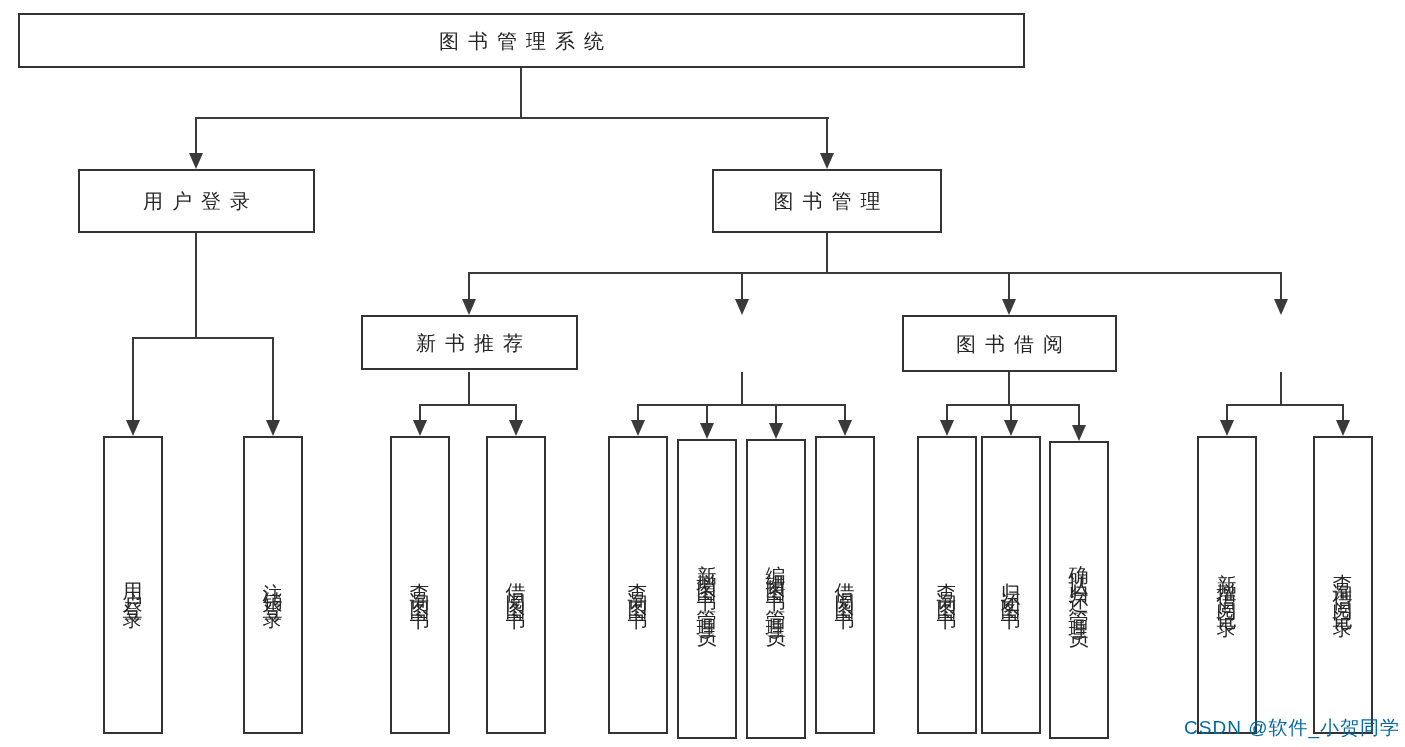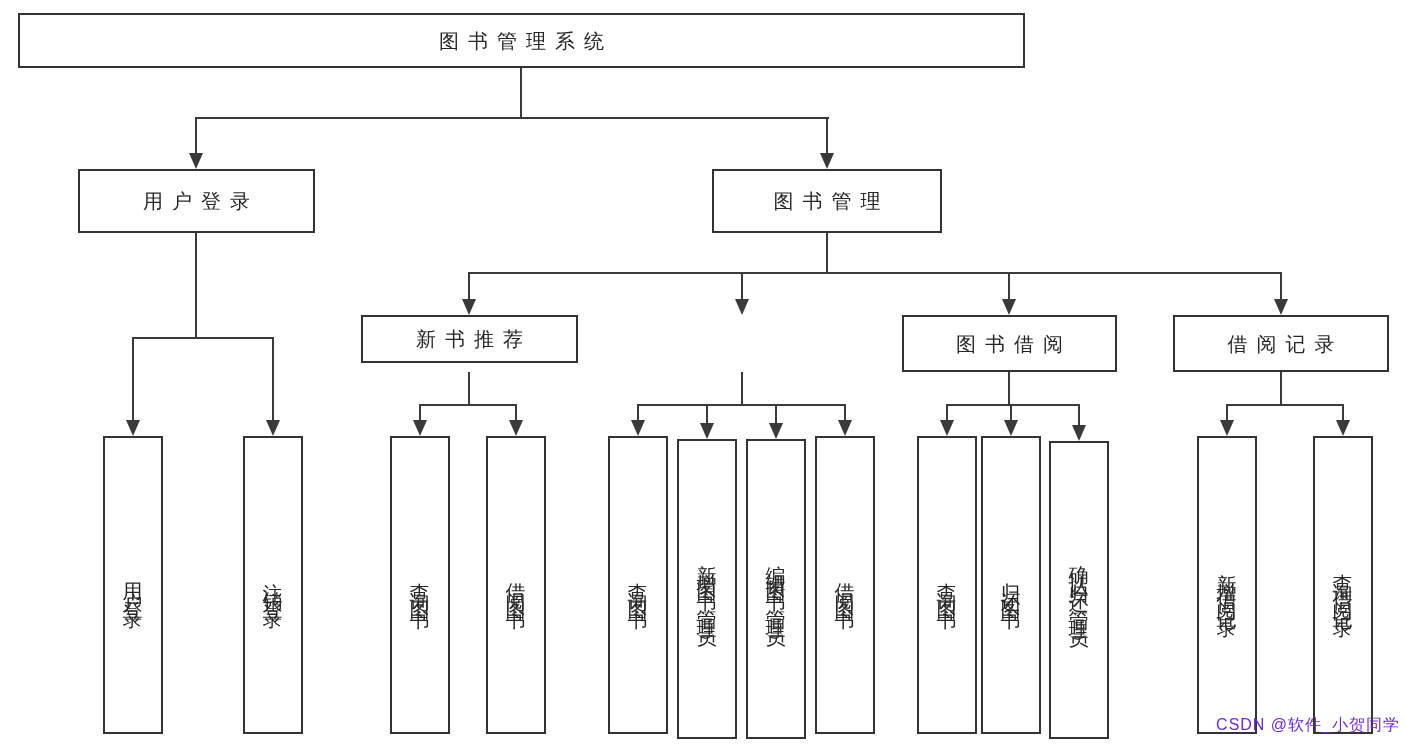--- a/index.html
+++ b/index.html
@@ -19,21 +19,21 @@
     font-size:20px;letter-spacing:9px;line-height:1;white-space:nowrap;
   }
   .vline{position:absolute;width:2px;background:#3a3a3a;}
   .hline{position:absolute;height:2px;background:#3a3a3a;}
   .arrow{
     position:absolute;width:0;height:0;
     border-left:7px solid transparent;border-right:7px solid transparent;
     border-top:16px solid #3a3a3a;
   }
   .watermark{
-    position:absolute;right:5px;top:715px;font-size:16px;color:#6d28d9;
+    position:absolute;right:5px;top:715px;font-size:19px;color:#0369a1;
     letter-spacing:1px;white-space:nowrap;
   }
 </style>
 </head>
 <body>
 
 <div class="canvas">
 
   <div class="box hbox" style="left:18px;top:13px;width:1007px;height:55px">
     <span>图书管理系统</span>
@@ -64,28 +64,25 @@
   <div class="hline" style="left:468px;top:272px;width:814px"></div>
   <div class="vline" style="left:468px;top:272px;height:28px"></div>
   <div class="arrow" style="left:462px;top:299px"></div>
   <div class="vline" style="left:741px;top:272px;height:28px"></div>
   <div class="arrow" style="left:735px;top:299px"></div>
   <div class="vline" style="left:1008px;top:272px;height:28px"></div>
   <div class="arrow" style="left:1002px;top:299px"></div>
   <div class="vline" style="left:1280px;top:272px;height:28px"></div>
   <div class="arrow" style="left:1274px;top:299px"></div>
 
-  <div class="box hbox" style="left:361px;top:315px;width:217px;height:48px">
+  <div class="box hbox" style="left:361px;top:315px;width:217px;height:55px">
     <span>新书推荐</span>
   </div>
   <div class="box hbox" style="left:902px;top:315px;width:215px;height:57px">
     <span>图书借阅</span>
-  </div>
-  <div class="box hbox" style="left:1173px;top:315px;width:216px;height:57px">
-    <span>借阅记录</span>
   </div>
 
   <div class="vline" style="left:468px;top:372px;height:33px"></div>
   <div class="hline" style="left:419px;top:404px;width:98px"></div>
   <div class="vline" style="left:419px;top:404px;height:17px"></div>
   <div class="arrow" style="left:413px;top:420px"></div>
   <div class="vline" style="left:515px;top:404px;height:17px"></div>
   <div class="arrow" style="left:509px;top:420px"></div>
 
   <div class="vline" style="left:741px;top:372px;height:33px"></div>

